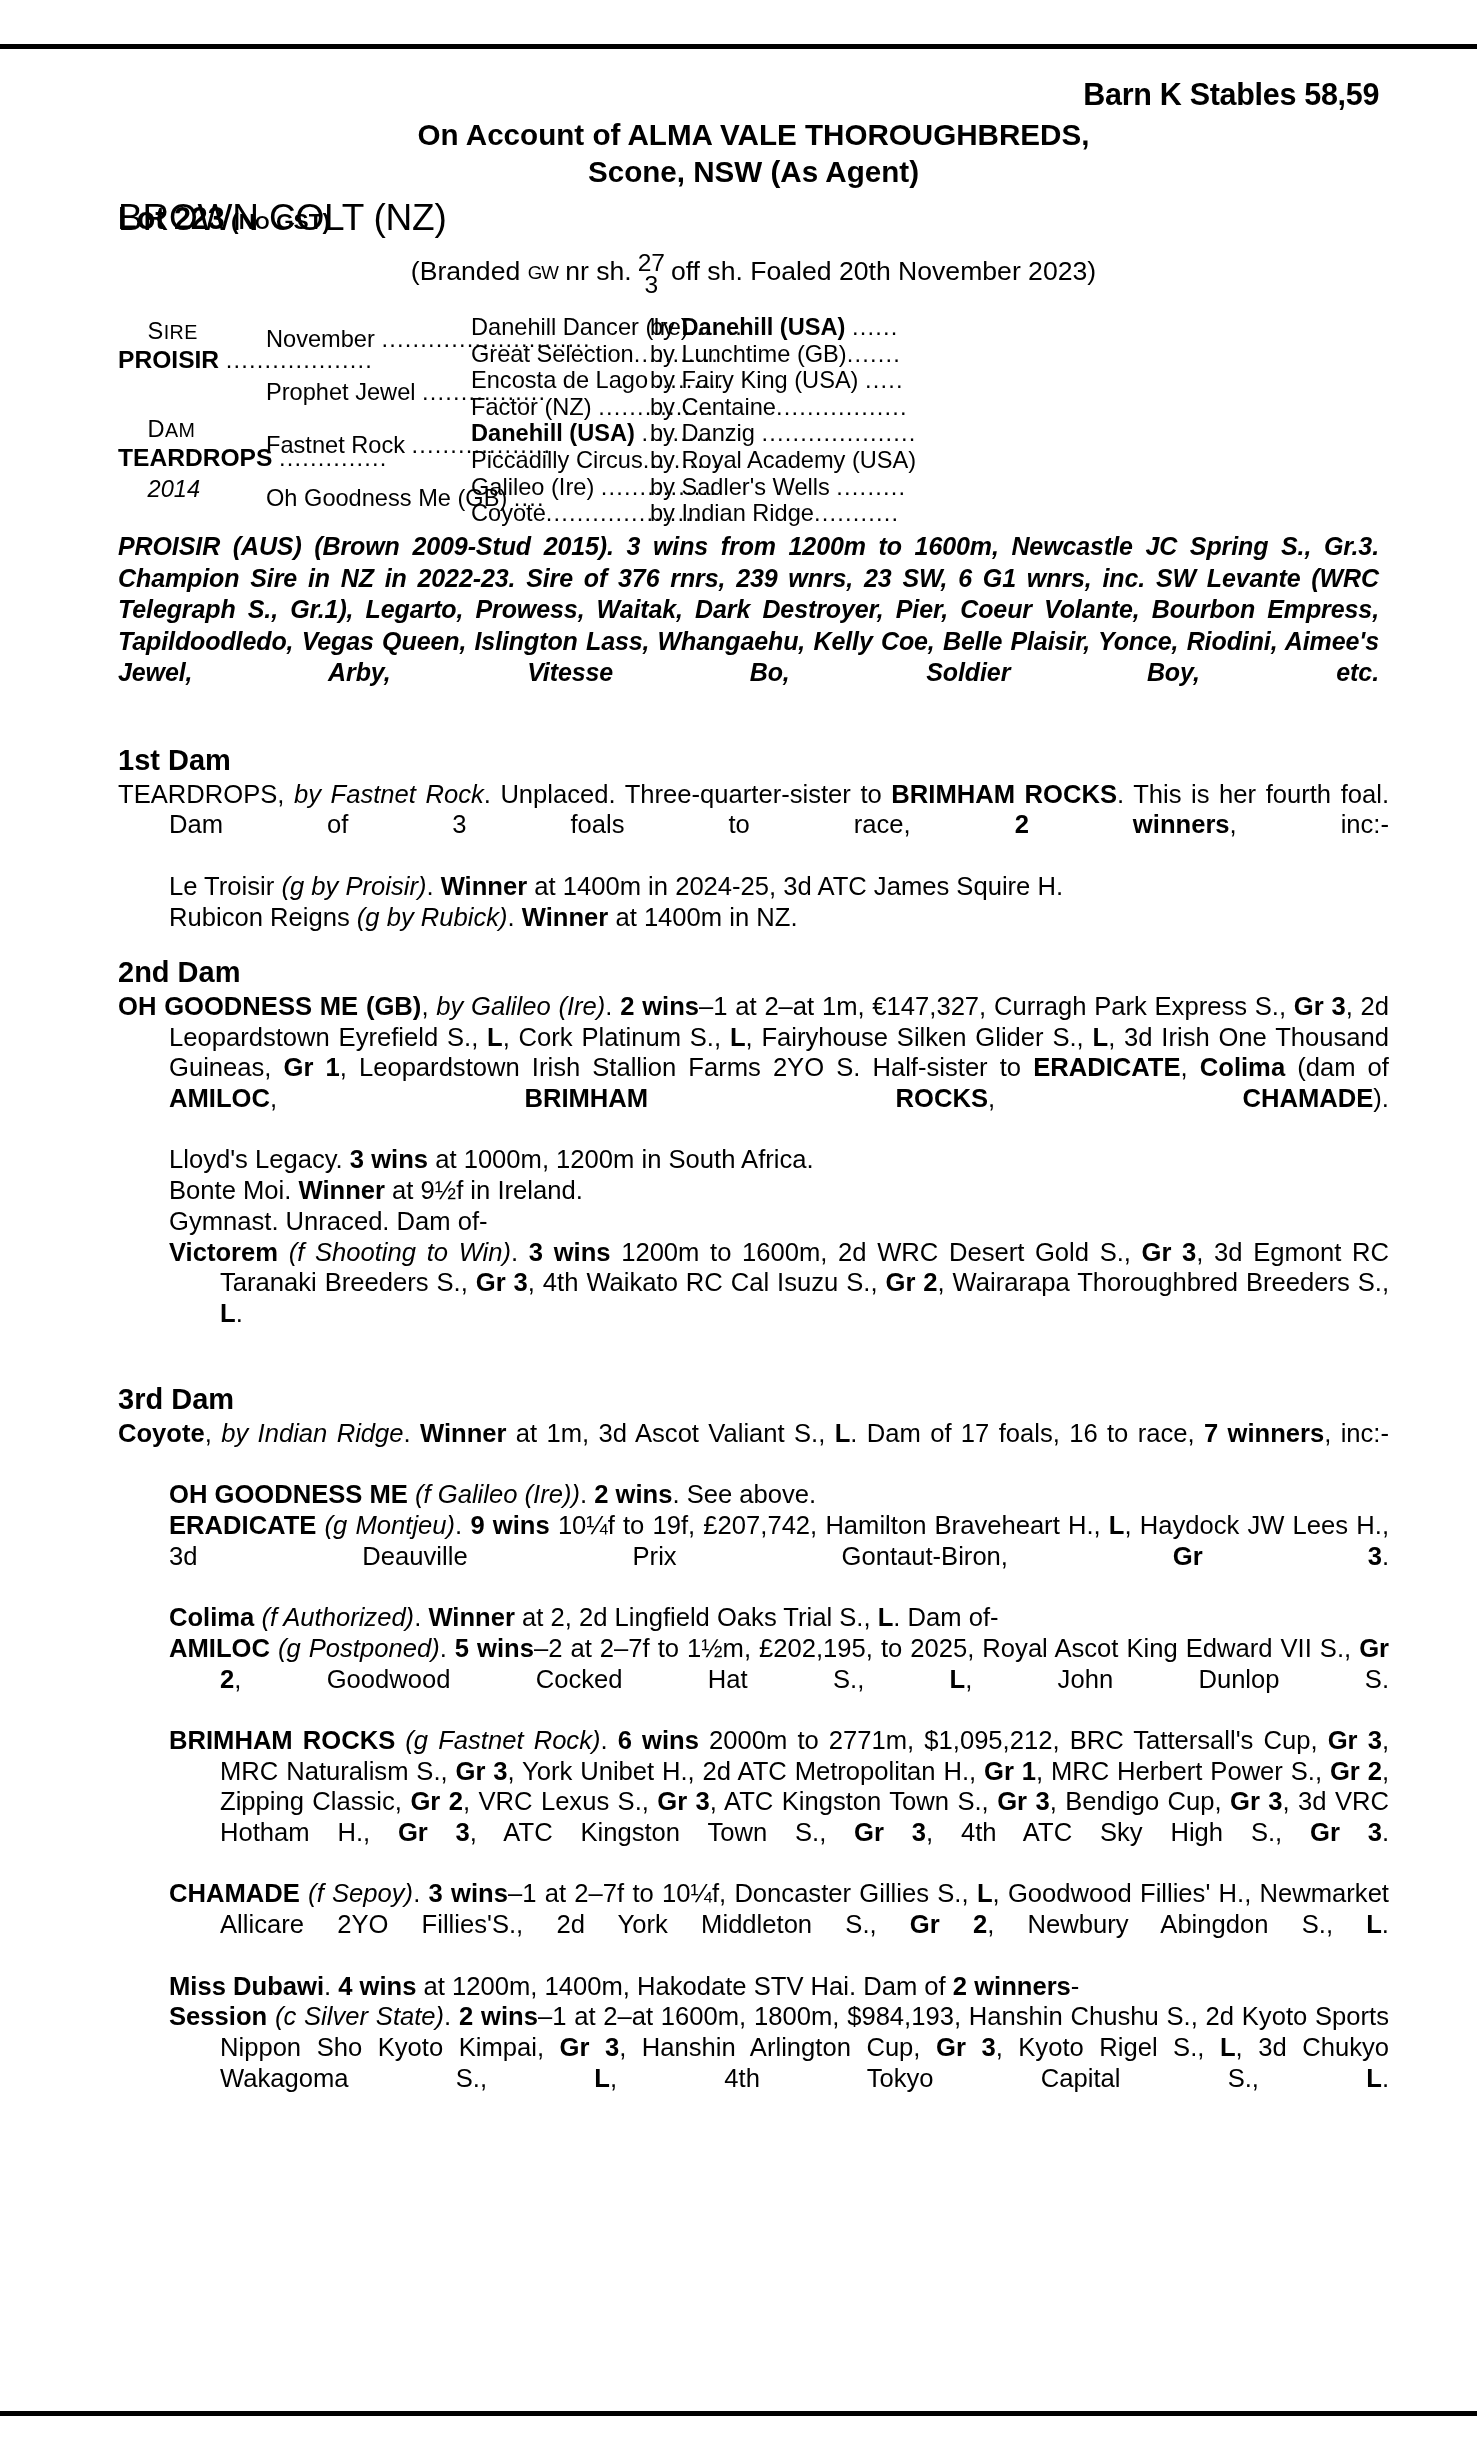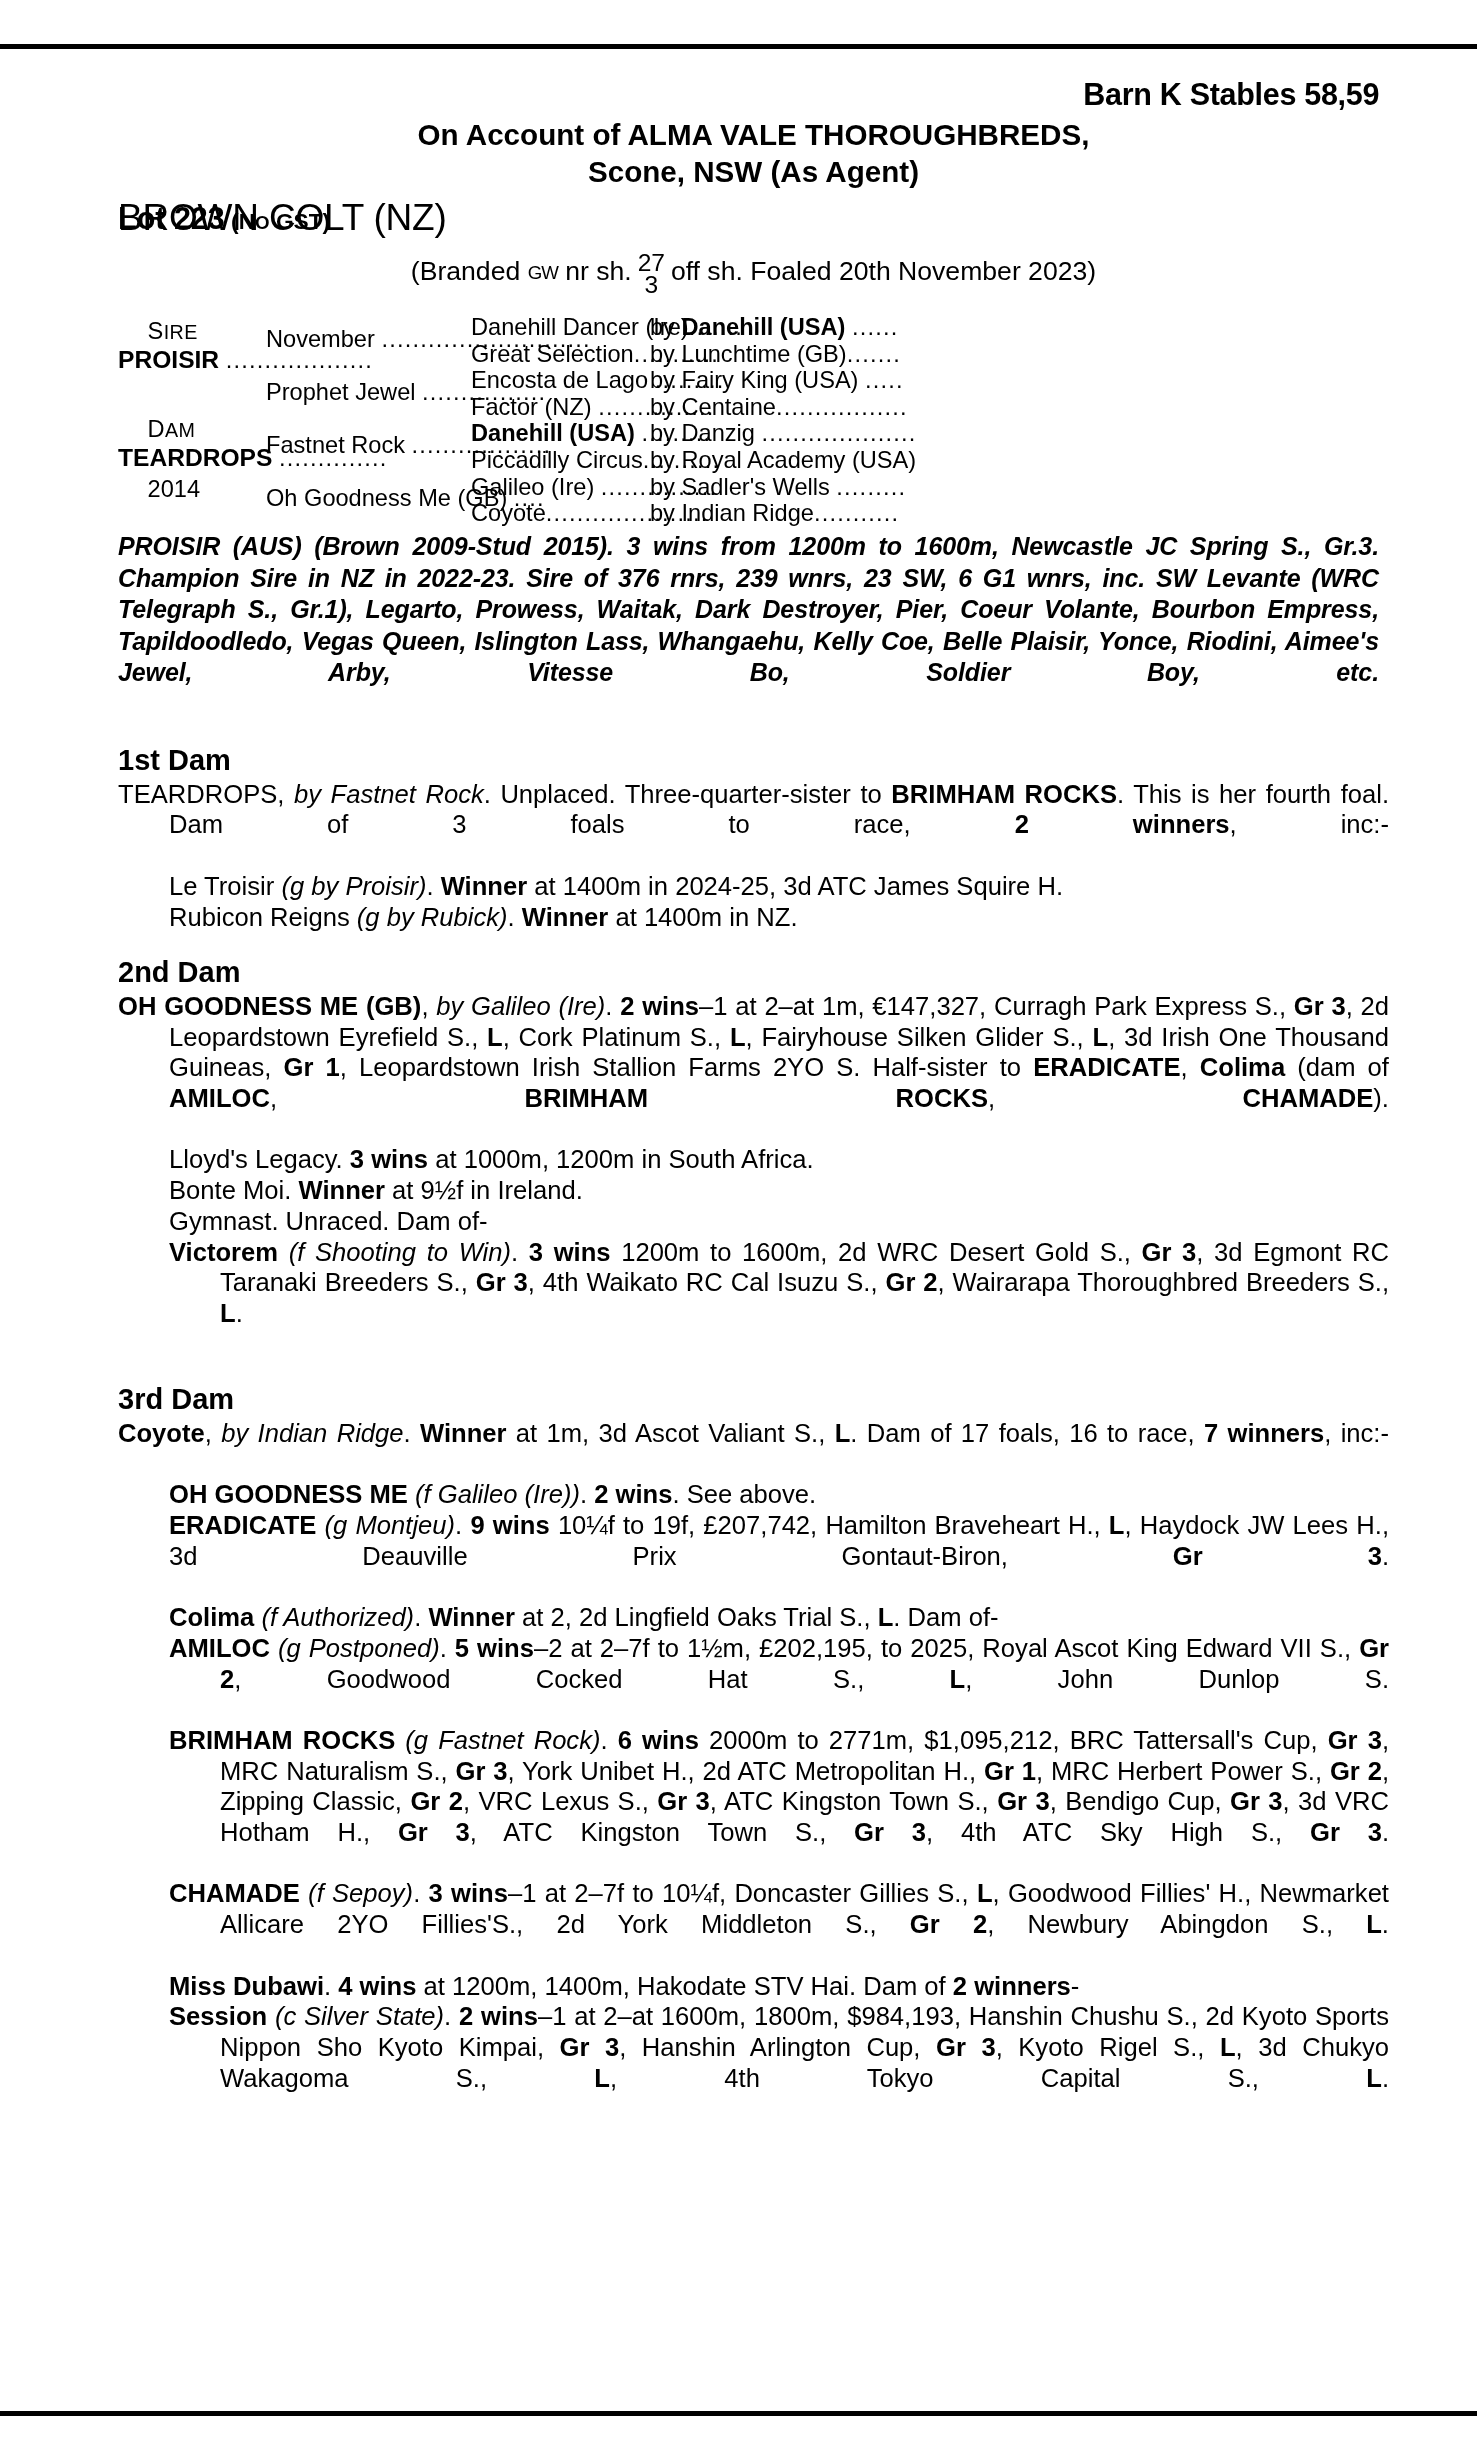--- a/index.html
+++ b/index.html
@@ -135,21 +135,21 @@
   }
   .lbl-cap { font-size: 23.6px; }
   .nm-bold { font-weight: bold; font-size: 24.6px; }
   .dots { letter-spacing: 1.2px; }
   .ped-row { white-space: nowrap; }
 
   .p-sire-label   { position: absolute; left: 29.6px; top: 3.9px; }
   .p-sire-name    { position: absolute; left: 0px;  top: 31.5px; white-space: nowrap;}
   .p-dam-label    { position: absolute; left: 29.6px; top: 102px; }
   .p-dam-name     { position: absolute; left: 0px;  top: 130px; white-space: nowrap;}
-  .p-dam-year     { position: absolute; left: 29.6px; top: 162px; }
+  .p-dam-year     { position: absolute; left: 29.6px; top: 162px; font-style: italic; }
 
   .p-g1 { position: absolute; left: 0px; top: 11.8px; white-space: nowrap;}
   .p-g2 { position: absolute; left: 0px; top: 65px; white-space: nowrap;}
   .p-g3 { position: absolute; left: 0px; top: 118px; white-space: nowrap;}
   .p-g4 { position: absolute; left: 0px; top: 171px; white-space: nowrap;}
 
   .gg { position: absolute; white-space: nowrap; }
   .gg1 { top: 0px; }   .gg2 { top: 26.6px; }
   .gg3 { top: 53px; }  .gg4 { top: 80px; }
   .gg5 { top: 106px; } .gg6 { top: 133px; }

